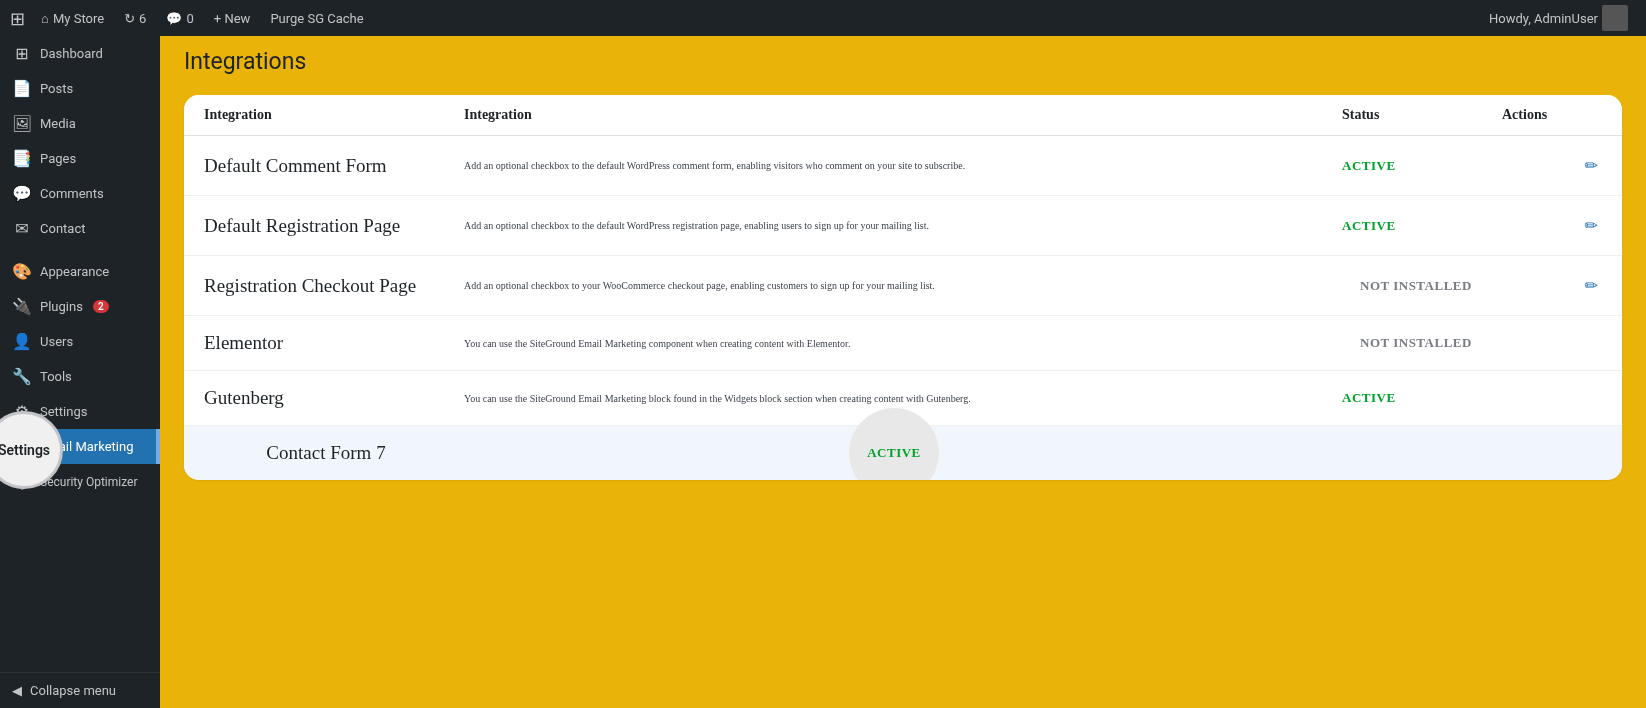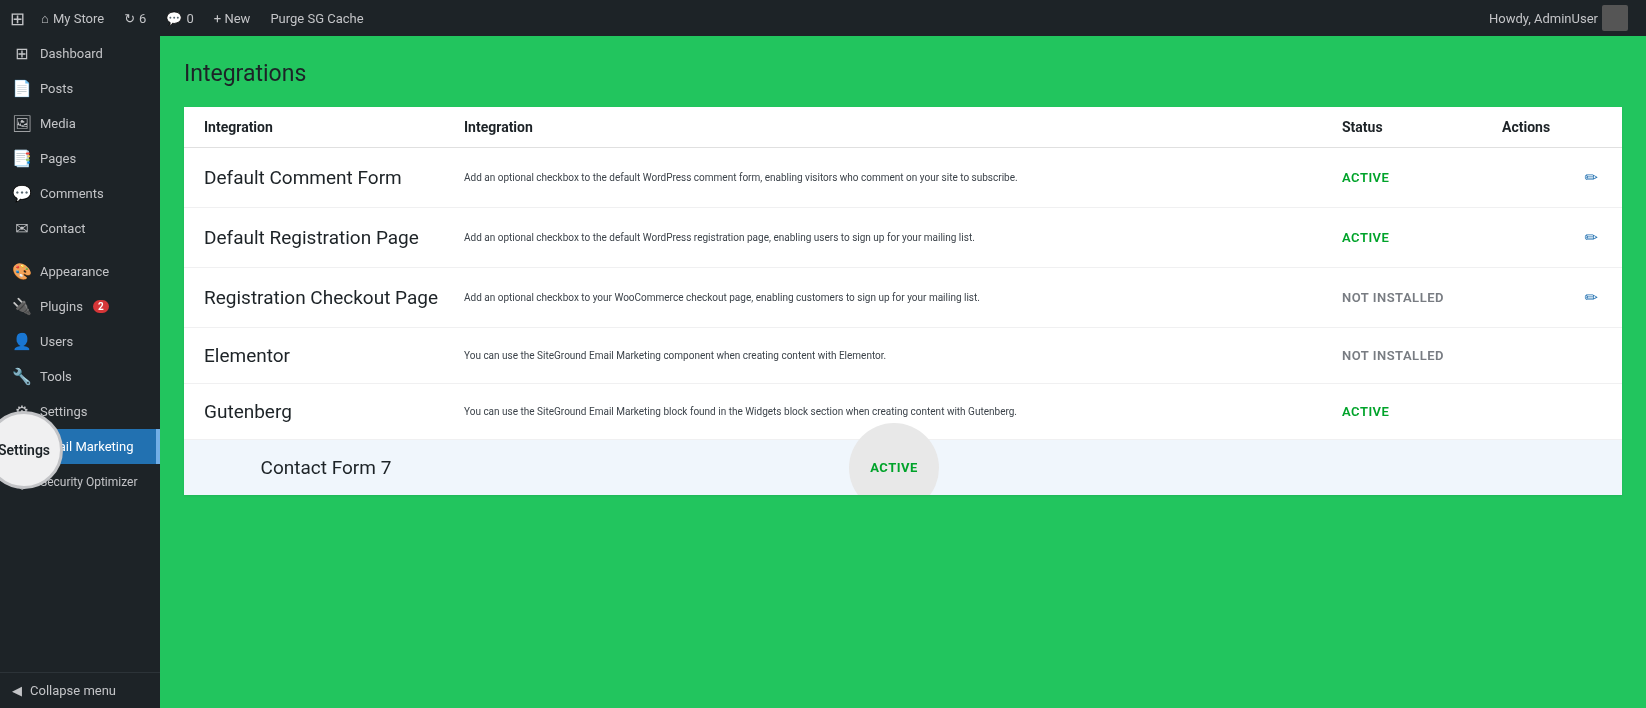--- a/index.html
+++ b/index.html
@@ -74,38 +74,39 @@
       padding: 10px 12px;
       color: #c3c4c7;
       font-size: 13px;
       cursor: pointer;
     }
 
     
     #main {
       flex: 1;
       overflow-y: auto;
-      padding: 24px 24px;
-      background: #22c55e;
+      padding: 12px 24px;
+      background: #eab308;
     }
 
     .page-title {
       font-size: 23px;
       font-weight: 400;
       color: #1d2327;
       margin-bottom: 20px;
     }
 
     
     .integrations-table {
       background: #fff;
-      border-radius: 0;
+      border-radius: 15px;
       box-shadow: 0 1px 2px rgba(0,0,0,0.08);
       overflow: hidden;
       width: 100%;
+      font-family: Liberation Serif, serif;
     }
 
     .table-header {
       display: grid;
       grid-template-columns: 260px 1fr 160px 100px;
       padding: 12px 20px;
       border-bottom: 1px solid #e0e0e0;
       background: #fff;
     }
     .col-header {
@@ -135,21 +136,21 @@
       color: #3c434a;
       line-height: 1.5;
       padding-right: 24px;
     }
     .cell-status {
       font-size: 13px;
       font-weight: 600;
       letter-spacing: 0.5px;
     }
     .cell-status.active { color: #00a32a; }
-    .cell-status.not-installed { color: #787c82; }
+    .cell-status.not-installed { color: #787c82; margin-left: 18px; }
     .cell-actions {
       display: flex;
       align-items: center;
       justify-content: flex-end;
     }
     .edit-icon {
       color: #2271b1;
       font-size: 16px;
       cursor: pointer;
       padding: 4px;

